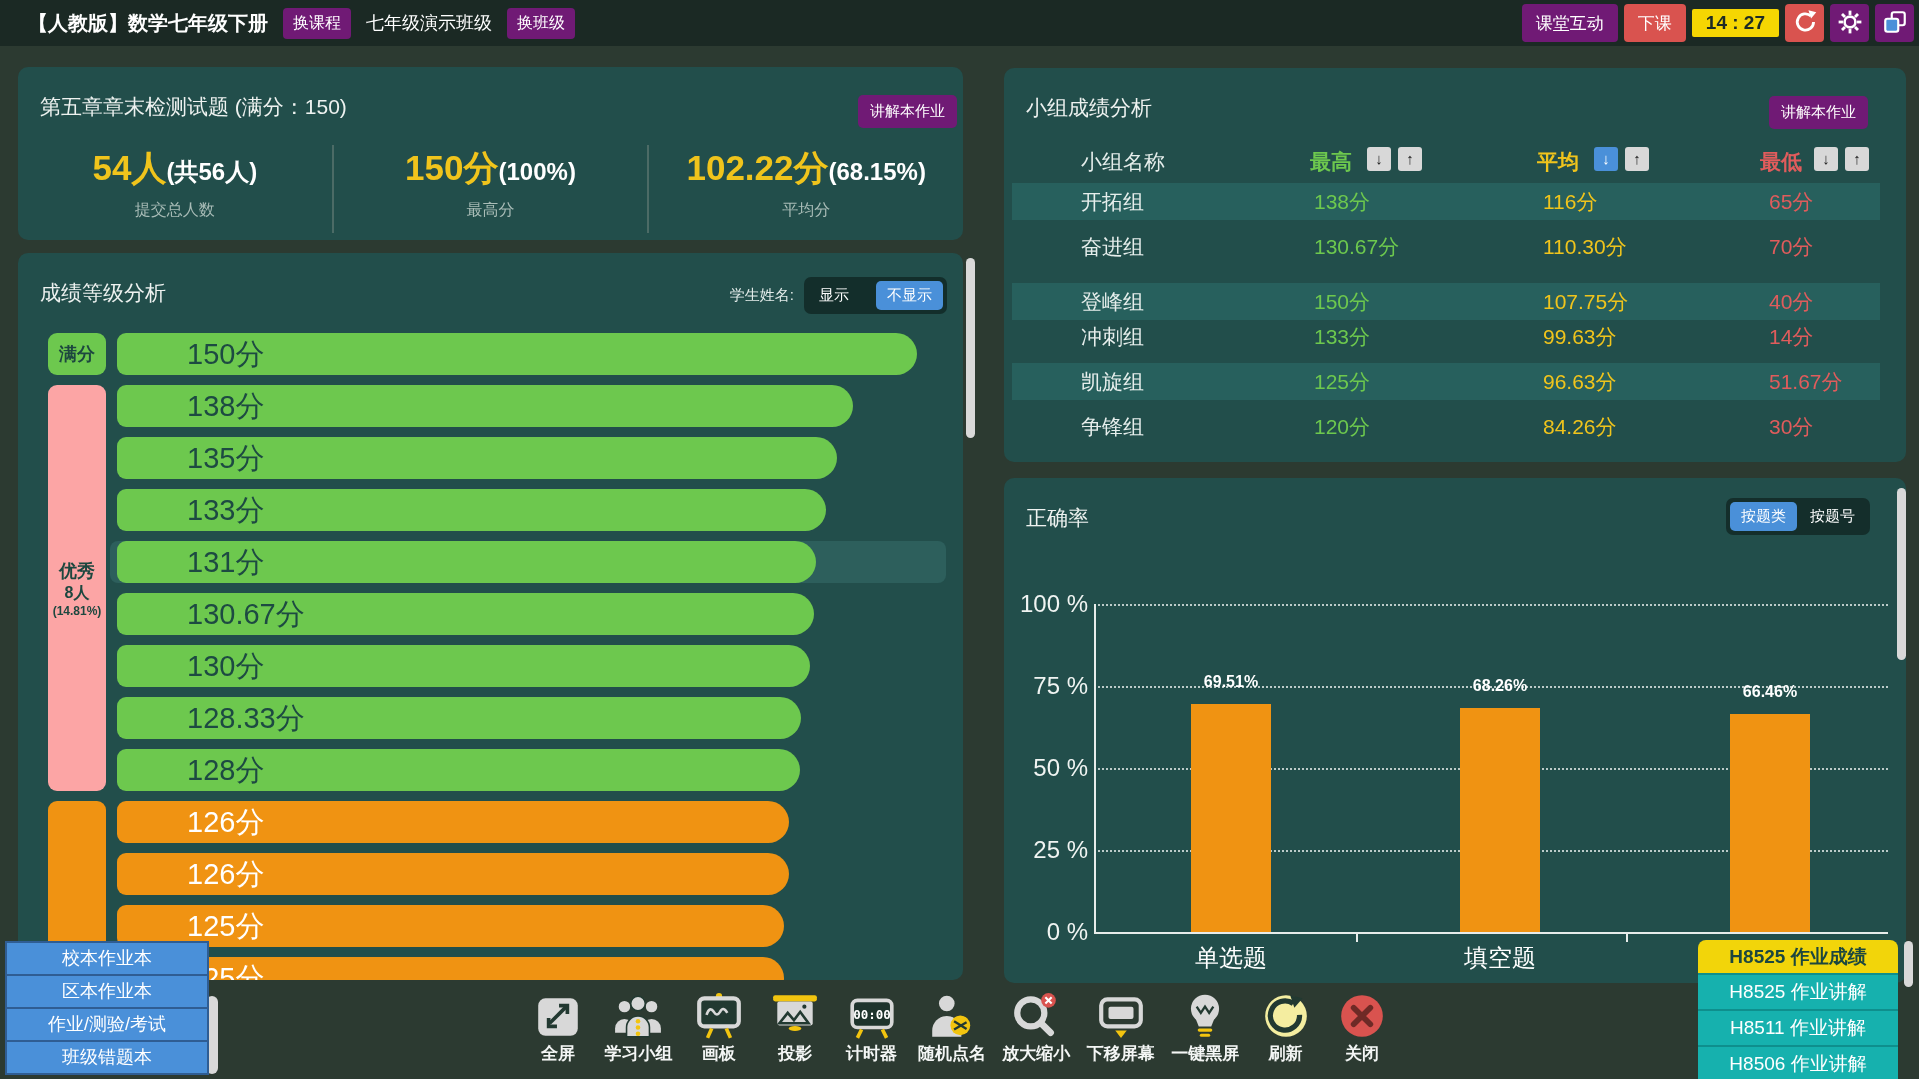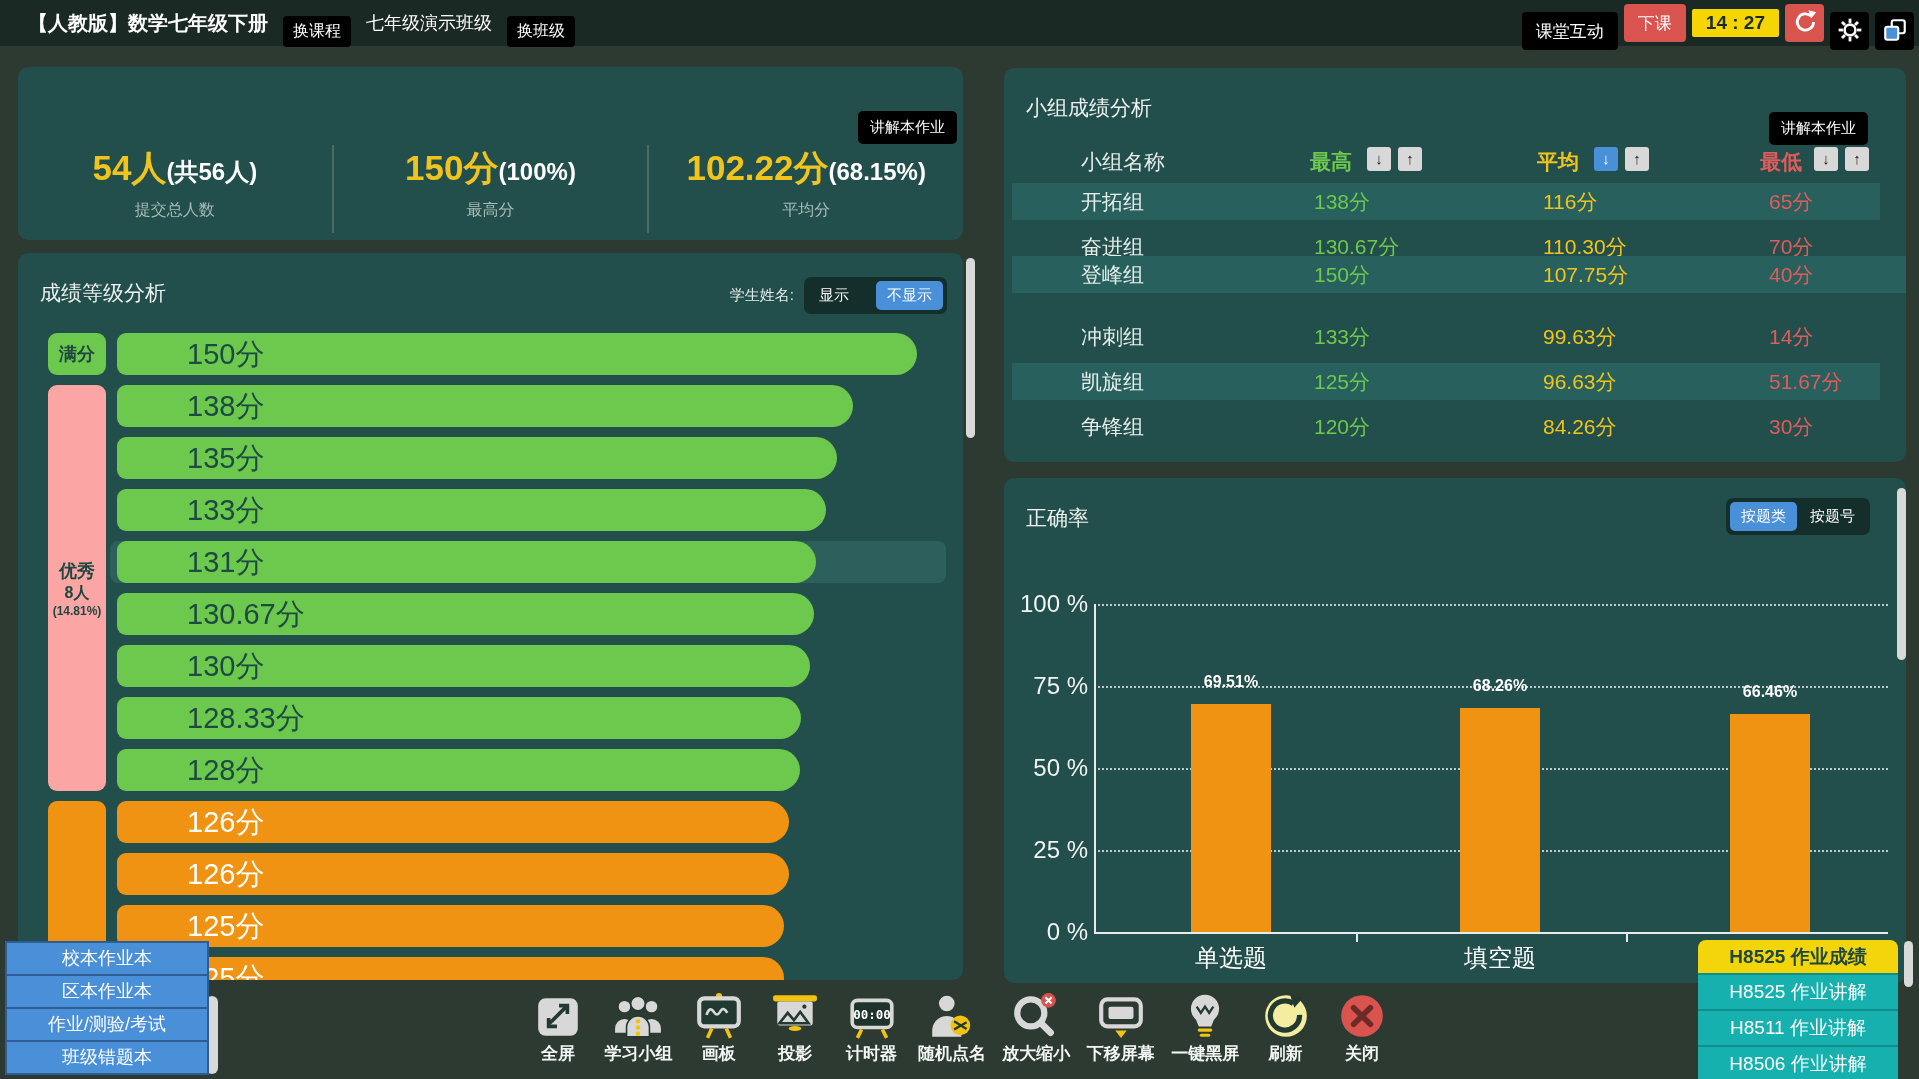--- a/index.html
+++ b/index.html
@@ -7,21 +7,21 @@
   #app{position:absolute;inset:0;width:1919px;height:1079px;}
 
   
   #topbar{position:absolute;left:0;top:0;width:1919px;height:46px;background:#1b2924;
     display:flex;align-items:center;justify-content:space-between;z-index:3;}
   .tb-left{display:flex;align-items:center;gap:15px;padding-left:28px;}
   .tb-right{display:flex;align-items:center;gap:6px;padding-right:5px;}
   .tb-title{color:#fff;font-size:20px;font-weight:bold;}
   .tb-class{color:#fff;font-size:18px;}
   .btn{display:inline-flex;align-items:center;justify-content:center;border:none;cursor:pointer;border-radius:4px;}
-  .blue{background:#000000;color:#fff;margin-top:16px;}
+  .blue{background:#701a75;color:#fff;}
   .red{background:#d9534f;color:#fff;}
   .tb-btn{height:31px;padding:0 10px;font-size:16px;}
   .tb-big{height:38px;padding:0 14px;font-size:17px;}
   .tb-clock{height:28px;padding:0 14px;background:#f5d602;color:#1d2b26;font-size:19px;
     font-weight:bold;display:flex;align-items:center;border-radius:2px;}
   .tb-ico{width:39px;height:38px;}
 
   
   .panel{position:absolute;background:#224e4b;border-radius:10px;overflow:hidden;}
   #panel-summary{left:18px;top:67px;width:945px;height:173px;}
@@ -152,20 +152,21 @@
       <button class="btn blue tb-ico">
           <span><svg width="26" height="26" viewBox="0 0 24 24">
               <rect x="9" y="3" width="12" height="12" rx="2" fill="none" stroke="#fff" stroke-width="2"></rect>
               <rect x="3" y="9" width="12" height="12" rx="2" fill="#4a90d9" stroke="#fff" stroke-width="2"></rect>
             </svg></span>
         </button>
     </div>
   </header>
 
   <section class="panel" id="panel-summary">
+    <span class="p-title">第五章章末检测试题 (满分：150)</span>
     <button class="btn blue explain-btn">讲解本作业</button>
     <div id="stats">
       <div class="stat">
         <div><span class="stat-num">54人</span><span class="stat-paren">(共56人)</span></div>
         <div class="stat-label">提交总人数</div>
       </div>
       <div class="stat">
         <div><span class="stat-num">150分</span><span class="stat-paren">(100%)</span></div>
         <div class="stat-label">最高分</div>
       </div>
@@ -231,21 +232,21 @@
           <div class="g-cell g-max">138分</div>
           <div class="g-cell g-avg">116分</div>
           <div class="g-cell g-min">65分</div>
         </div>
         <div class="g-row" style="top: 160px;">
           <div class="g-cell g-name">奋进组</div>
           <div class="g-cell g-max">130.67分</div>
           <div class="g-cell g-avg">110.30分</div>
           <div class="g-cell g-min">70分</div>
         </div>
-        <div class="g-row stripe" style="top: 188px; padding-left: 32px;">
+        <div class="g-row stripe" style="top: 215px;">
           <div class="g-cell g-name">登峰组</div>
           <div class="g-cell g-max">150分</div>
           <div class="g-cell g-avg">107.75分</div>
           <div class="g-cell g-min">40分</div>
         </div>
         <div class="g-row" style="top: 250px;">
           <div class="g-cell g-name">冲刺组</div>
           <div class="g-cell g-max">133分</div>
           <div class="g-cell g-avg">99.63分</div>
           <div class="g-cell g-min">14分</div>

